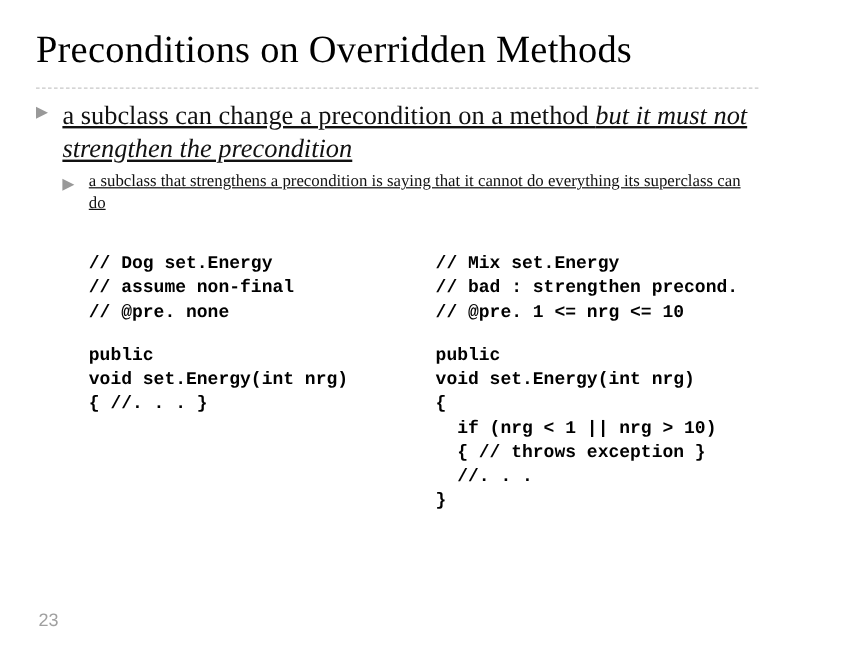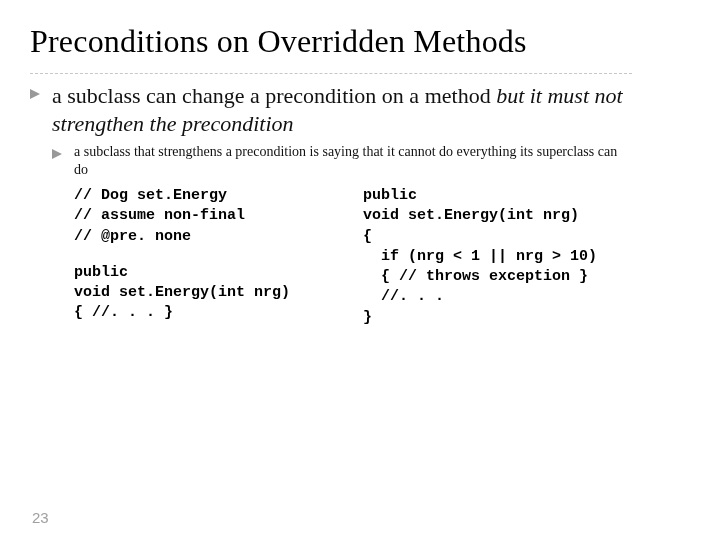--- a/index.html
+++ b/index.html
@@ -36,21 +36,22 @@
   ul.top {
     list-style: none;
     margin: 0;
     padding: 0;
   }
   ul.top > li {
     position: relative;
     padding-left: 22px;
     font-size: 22px;
     line-height: 1.25;
-    margin-bottom: 6px;
+    margin-bottom: 18px;
+    text-decoration: underline;
   }
   ul.top > li::before {
     content: "";
     position: absolute;
     left: 0;
     top: 7px;
     width: 0; height: 0;
     border-top: 5px solid transparent;
     border-bottom: 5px solid transparent;
     border-left: 10px solid #999;
@@ -71,21 +72,21 @@
     position: absolute;
     left: 0;
     top: 6px;
     width: 0; height: 0;
     border-top: 5px solid transparent;
     border-bottom: 5px solid transparent;
     border-left: 10px solid #999;
   }
   em.italic { font-style: italic; }
   .code-area {
-    margin-top: 2px;
+    margin-top: 14px;
     display: flex;
     gap: 20px;
     padding-left: 44px;
   }
   .code-col {
     flex: 1 1 0;
     min-width: 0;
   }
   pre.code {
     font-family: "Courier New", Courier, monospace;
@@ -125,20 +126,23 @@
   <div class="code-area">
     <div class="code-col">
       <pre class="code">// Dog set.Energy
 // assume non-final
 // @pre. none</pre>
       <pre class="code">public
 void set.Energy(int nrg)
 { //. . . }</pre>
     </div>
     <div class="code-col">
+      <pre class="code">// Mix set.Energy
+// bad : strengthen precond.
+// @pre. 1 &lt;= nrg &lt;= 10</pre>
       <pre class="code">public
 void set.Energy(int nrg)
 {
   if (nrg &lt; 1 || nrg &gt; 10)
   { // throws exception }
   //. . .
 }</pre>
     </div>
   </div>
 

